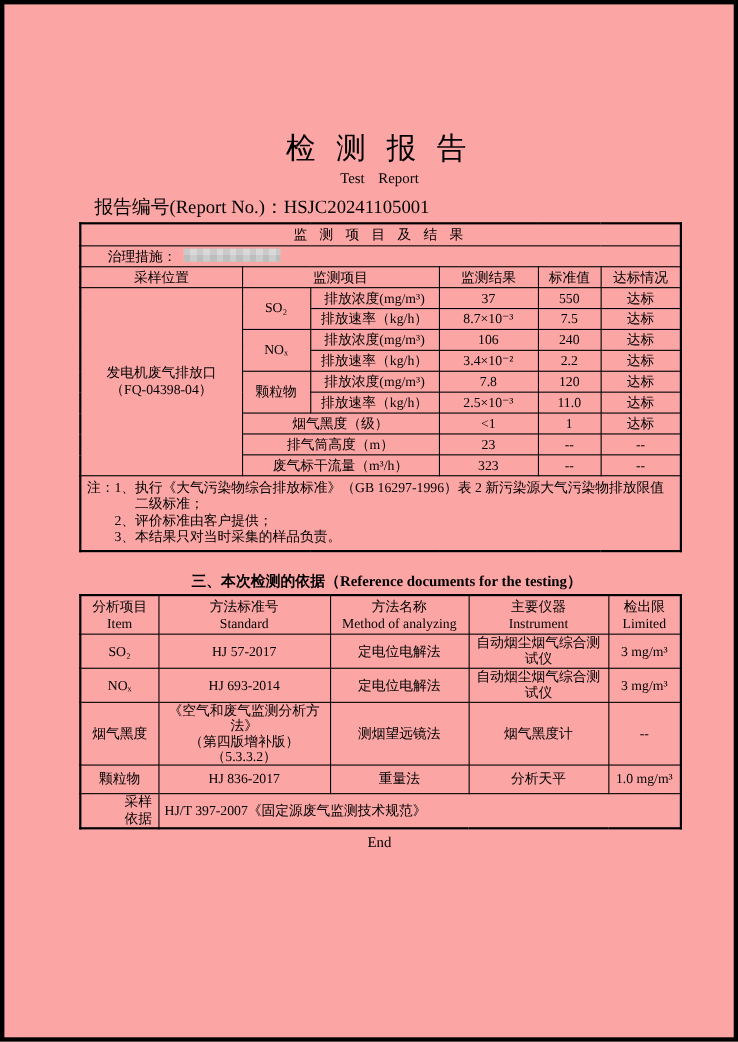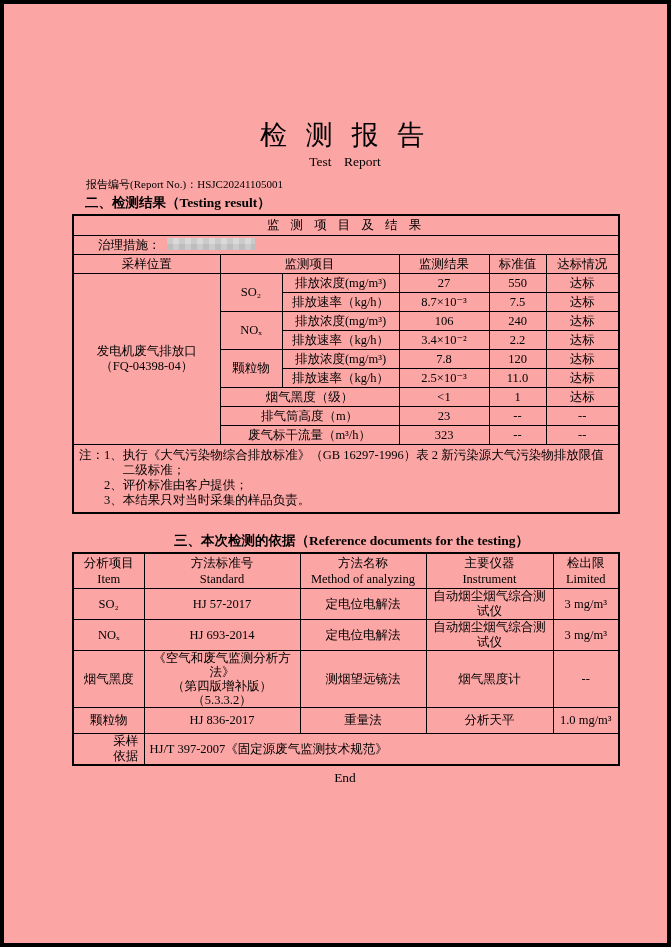--- a/index.html
+++ b/index.html
@@ -25,21 +25,21 @@
   }
   .subtitle{
     text-align:center;
     font-size:13.5px;
     word-spacing:9px;
     margin-top:3px;
   }
   .info-line{
     display:flex;
     justify-content:space-between;
-    font-size:11px;
+    font-size:17px;
     margin:7px 20px 2px 14px;
   }
   .heading{
     font-weight:bold;
     font-size:13.5px;
     margin:2px 0 2px 13px;
   }
   .heading-3{margin-top:18px;text-align:center;}
 
   table{
@@ -107,21 +107,20 @@
 <div class="page">
   <div class="content">
 
     <h1 class="title">检 测 报 告</h1>
     <div class="subtitle">Test  Report</div>
 
     <div class="info-line">
       <span>报告编号(Report No.)：HSJC20241105001</span>
     </div>
 
-    <div class="heading">二、检测结果（Testing result）</div>
 
     <table class="t1">
       <colgroup>
         <col style="width:147px">
           <col style="width:62px">
           <col style="width:117px">
         <col style="width:90px">
           <col style="width:57px">
           <col style="width:73px">
       </colgroup>
@@ -141,21 +140,21 @@
           <td>标准值</td>
           <td>达标情况</td>
         </tr>
         <tr>
           <td rowspan="9">
             <span>发电机废气排放口</span><br>
             <span>（FQ-04398-04）</span>
           </td>
           <td rowspan="2">SO₂</td>
           <td>排放浓度(mg/m³)</td>
-          <td>27</td>
+          <td>37</td>
           <td>550</td>
           <td>达标</td>
         </tr>
         <tr>
           <td>排放速率（kg/h）</td>
           <td>8.7×10⁻³</td>
           <td>7.5</td>
           <td>达标</td>
         </tr>
         <tr>

